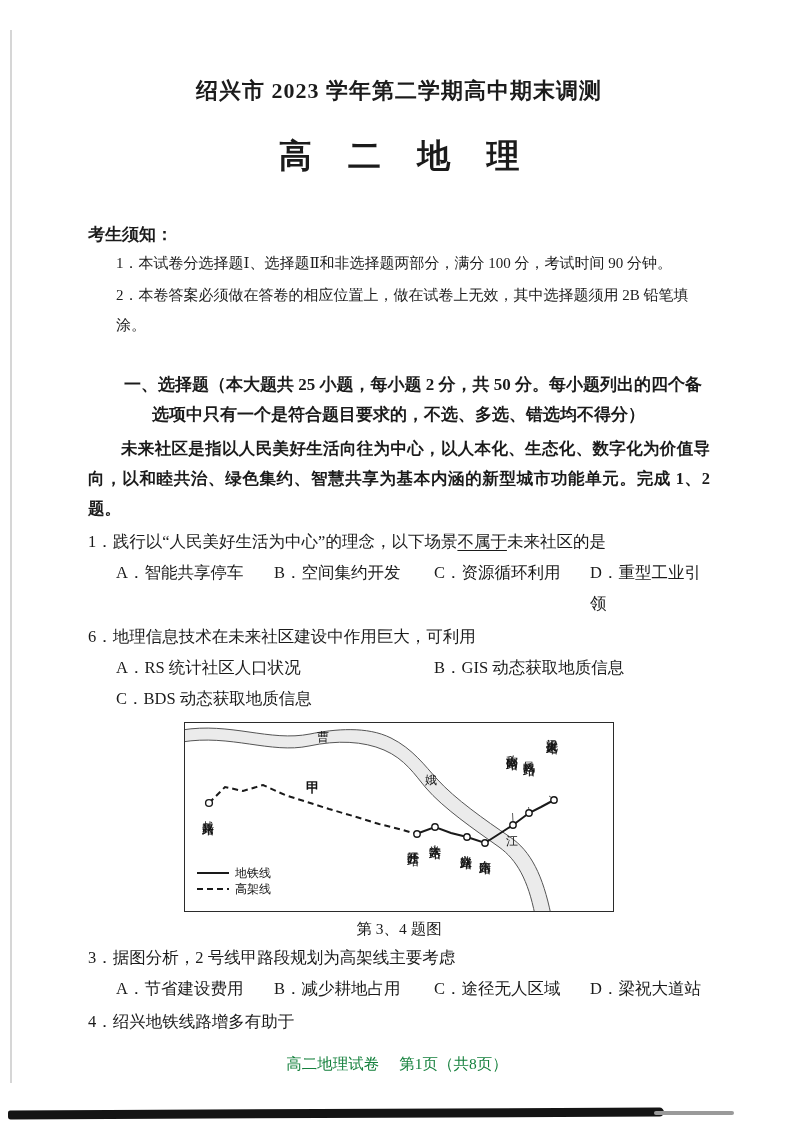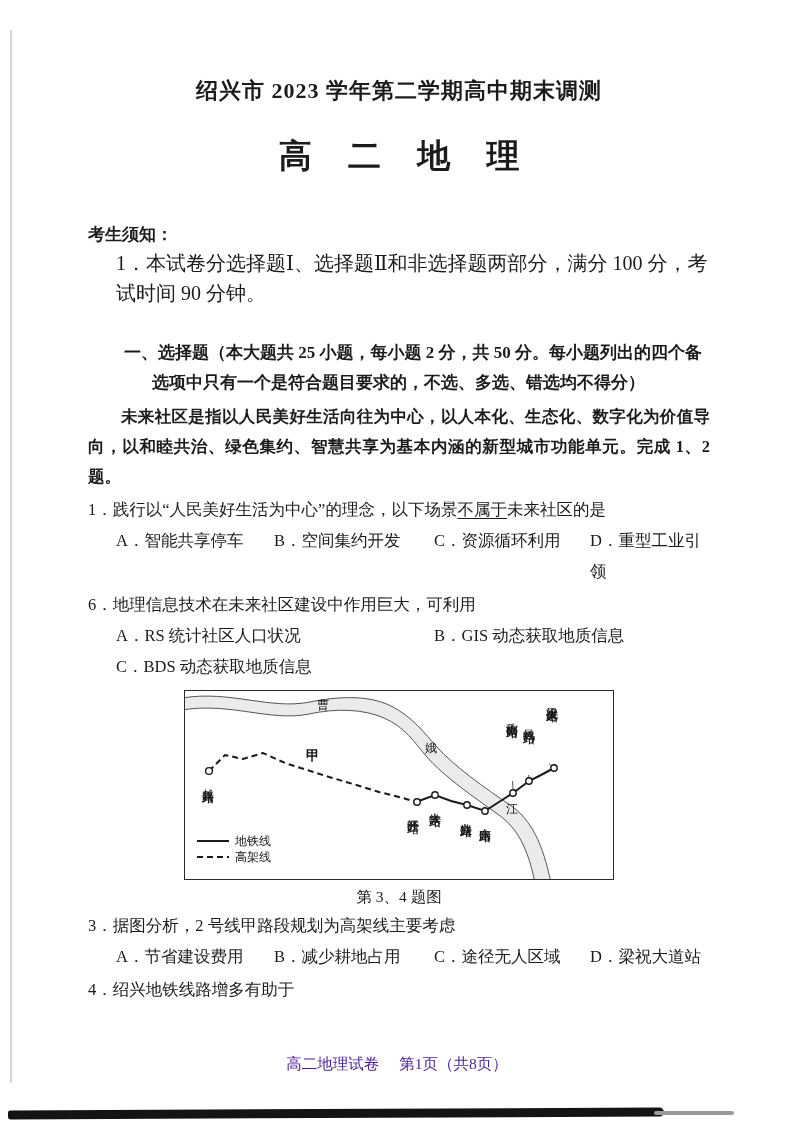--- a/index.html
+++ b/index.html
@@ -5,49 +5,50 @@
   html,body{margin:0;padding:0;}
   body{
     width:794px;height:1123px;position:relative;overflow:hidden;
     background:#ffffff;color:#1b1b1b;
     font-family:"Liberation Serif","DejaVu Serif",serif;
   }
   .content{position:absolute;left:88px;width:622px;top:0;}
   .title{margin-top:76px;font-size:22px;font-weight:bold;text-align:center;letter-spacing:1px;}
   .subject{margin-top:28px;font-size:33px;font-weight:bold;text-align:center;letter-spacing:14px;text-indent:14px;}
   .notice-head{margin-top:44px;font-size:17px;font-weight:bold;}
-  .notice-item{padding-left:28px;font-size:20px;line-height:30px;margin-top:2px;}
+  .notice-item{padding-left:28px;font-size:15px;line-height:30px;margin-top:2px;}
   .section-head{margin-top:30px;font-size:17px;font-weight:bold;line-height:30px;padding-left:28px;text-indent:-28px;margin-left:36px;}
   .passage{font-size:16.5px;font-weight:bold;line-height:30px;text-indent:2em;margin-top:4px;text-align:justify;}
   .stem{font-size:16.5px;line-height:31px;margin-top:2px;padding-left:24px;text-indent:-24px;}
   .emph{text-decoration:underline;text-underline-offset:3px;}
   .opts4{display:grid;grid-template-columns:158px 160px 156px 1fr;padding-left:28px;font-size:16.5px;line-height:31px;}
   .opts2{display:grid;grid-template-columns:318px 1fr;padding-left:28px;font-size:16.5px;line-height:31px;}
   .figure-wrap{margin-top:8px;}
   .map-box{position:relative;width:428px;height:188px;border:1.5px solid #2b2b2b;margin:0 auto;background:#fff;}
   .map-box svg{position:absolute;left:0;top:0;}
   .mlbl{position:absolute;font-size:12px;line-height:13px;font-family:"Liberation Sans","DejaVu Sans",sans-serif;color:#111;white-space:nowrap;}
   .v{writing-mode:vertical-rl;text-orientation:upright;letter-spacing:1px;}
   .jia{font-size:13.5px;font-weight:bold;}
   .caption{text-align:center;font-size:15.5px;margin-top:7px;}
-  .footer{position:absolute;left:0;right:0;bottom:48px;display:flex;justify-content:center;gap:20px;font-size:15.5px;color:#4c1d95;}
+  .footer{position:absolute;left:0;right:0;bottom:48px;display:flex;justify-content:center;gap:20px;font-size:15.5px;color:#15803d;}
   .scan-left{position:absolute;left:10px;top:30px;bottom:40px;width:1.5px;background:#d6d6d6;}
   .scan-bottom{position:absolute;left:8px;right:130px;bottom:5px;height:9px;background:#141414;border-radius:5px 10px 10px 6px;transform:rotate(-0.25deg);}
   .scan-bottom-smudge{position:absolute;right:60px;bottom:8px;width:80px;height:4px;background:#9a9a9a;border-radius:2px;}
 </style>
 </head>
 <body>
 
 <div class="content">
 
   <div class="title">绍兴市 2023 学年第二学期高中期末调测</div>
   <div class="subject">高 二 地 理</div>
 
   <div class="notice-head">考生须知：</div>
   <div class="notice-item">1．本试卷分选择题Ⅰ、选择题Ⅱ和非选择题两部分，满分 100 分，考试时间 90 分钟。</div>
+  <div class="notice-item">2．本卷答案必须做在答卷的相应位置上，做在试卷上无效，其中选择题须用 2B 铅笔填涂。</div>
 
   <div class="section-head">一、选择题（本大题共 25 小题，每小题 2 分，共 50 分。每小题列出的四个备选项中只有一个是符合题目要求的，不选、多选、错选均不得分）</div>
 
   <div class="passage">未来社区是指以人民美好生活向往为中心，以人本化、生态化、数字化为价值导向，以和睦共治、绿色集约、智慧共享为基本内涵的新型城市功能单元。完成 1、2 题。</div>
 
   <div class="stem"><span>1．践行以“人民美好生活为中心”的理念，以下场景</span><span class="emph">不属于</span><span>未来社区的是</span></div>
   <div class="opts4">
     <span>A．智能共享停车</span>
     <span>B．空间集约开发</span>
     <span>C．资源循环利用</span>

